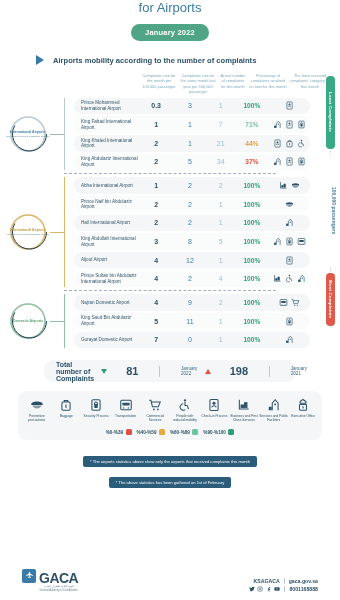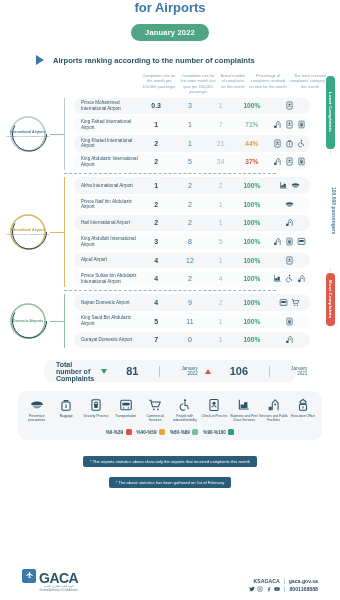--- a/index.html
+++ b/index.html
@@ -19,21 +19,21 @@
     font-size: 17px;
     font-weight: bold;
     color: #3a7aa8;
     letter-spacing: -0.2px;
     padding-top: 8px;
     line-height: 19px;
   }
   .subtitle {
     text-align: center;
     font-size: 13px;
-    font-weight: bold;
+    font-weight: normal;
     color: #3a7aa8;
     line-height: 16px;
   }
   .date-badge-wrap { text-align: center; margin-top: 5px; }
   .date-badge {
     display: inline-block;
     background: #4fa585;
     color: #ffffff;
     font-size: 7.5px;
     font-weight: bold;
@@ -173,21 +173,21 @@
   .totals {
     margin: 12px 44px 0 44px;
     background: #f4f6f7;
     border-radius: 9px;
     height: 22px;
     display: flex; align-items: center;
     padding: 0 12px;
     gap: 7px;
   }
   .tot-label { font-size: 7px; font-weight: bold; color: #2d5268; }
-  .tot-grp { display: flex; align-items: center; gap: 19px; text-align: right; }
+  .tot-grp { display: flex; align-items: center; gap: 19px; }
   .arrow-dn { width:0;height:0;border-left:3.2px solid transparent;border-right:3.2px solid transparent;border-top:5px solid #2f9e78; }
   .arrow-up { width:0;height:0;border-left:3.2px solid transparent;border-right:3.2px solid transparent;border-bottom:5px solid #e0523f; }
   .tot-num { font-size: 11px; font-weight: bold; color: #2d5268; }
   .tot-sep { width: 1px; height: 11px; background: #b9c9d3; margin: 0 2px; }
   .tot-date { font-size: 4.6px; color: #3a6a86; }
 
   
   .cat-card {
     margin: 9px 18px 0 18px;
     background: #f4f6f7;
@@ -254,21 +254,21 @@
 
 <div class="page">
 
   <div class="subtitle">for Airports</div>
   <div class="date-badge-wrap">
     <span class="date-badge">January 2022</span>
   </div>
 
   <div class="sec-head">
     <span class="tri"></span>
-    <span class="sec-head-label">Airports ranking according to the number of complaints</span>
+    <span class="sec-head-label">Airports mobility according to the number of complaints</span>
   </div>
 
   <div class="table-area">
 
     <div class="col-heads">
       <div class="col-head ch-rate">Complaints rate for this month per 100,000 passenger</div>
       <div class="col-head ch-last">Complaints rate for the same month last year per 100,000 passenger</div>
       <div class="col-head ch-actual">Actual number of complaints for this month</div>
       <div class="col-head ch-pct">Percentage of complaints resolved on time for this month</div>
       <div class="col-head ch-cat">The most received complaints' category for this month</div>
@@ -575,21 +575,21 @@
   <div class="totals">
     <span class="tot-label">Total number of Complaints</span>
     <span class="tot-grp">
       <span class="arrow-dn"></span>
       <span class="tot-num">81</span>
       <span class="tot-sep"></span>
       <span class="tot-date">January 2022</span>
     </span>
     <span class="tot-grp">
       <span class="arrow-up"></span>
-      <span class="tot-num">106</span>
+      <span class="tot-num">198</span>
       <span class="tot-sep"></span>
       <span class="tot-date">January 2021</span>
     </span>
   </div>
 
 
   <div class="cat-card">
     <div class="cat-row" id="cats-root">
         <div class="cat">
           <svg viewBox="0 0 24 24" fill="#2d5268">

